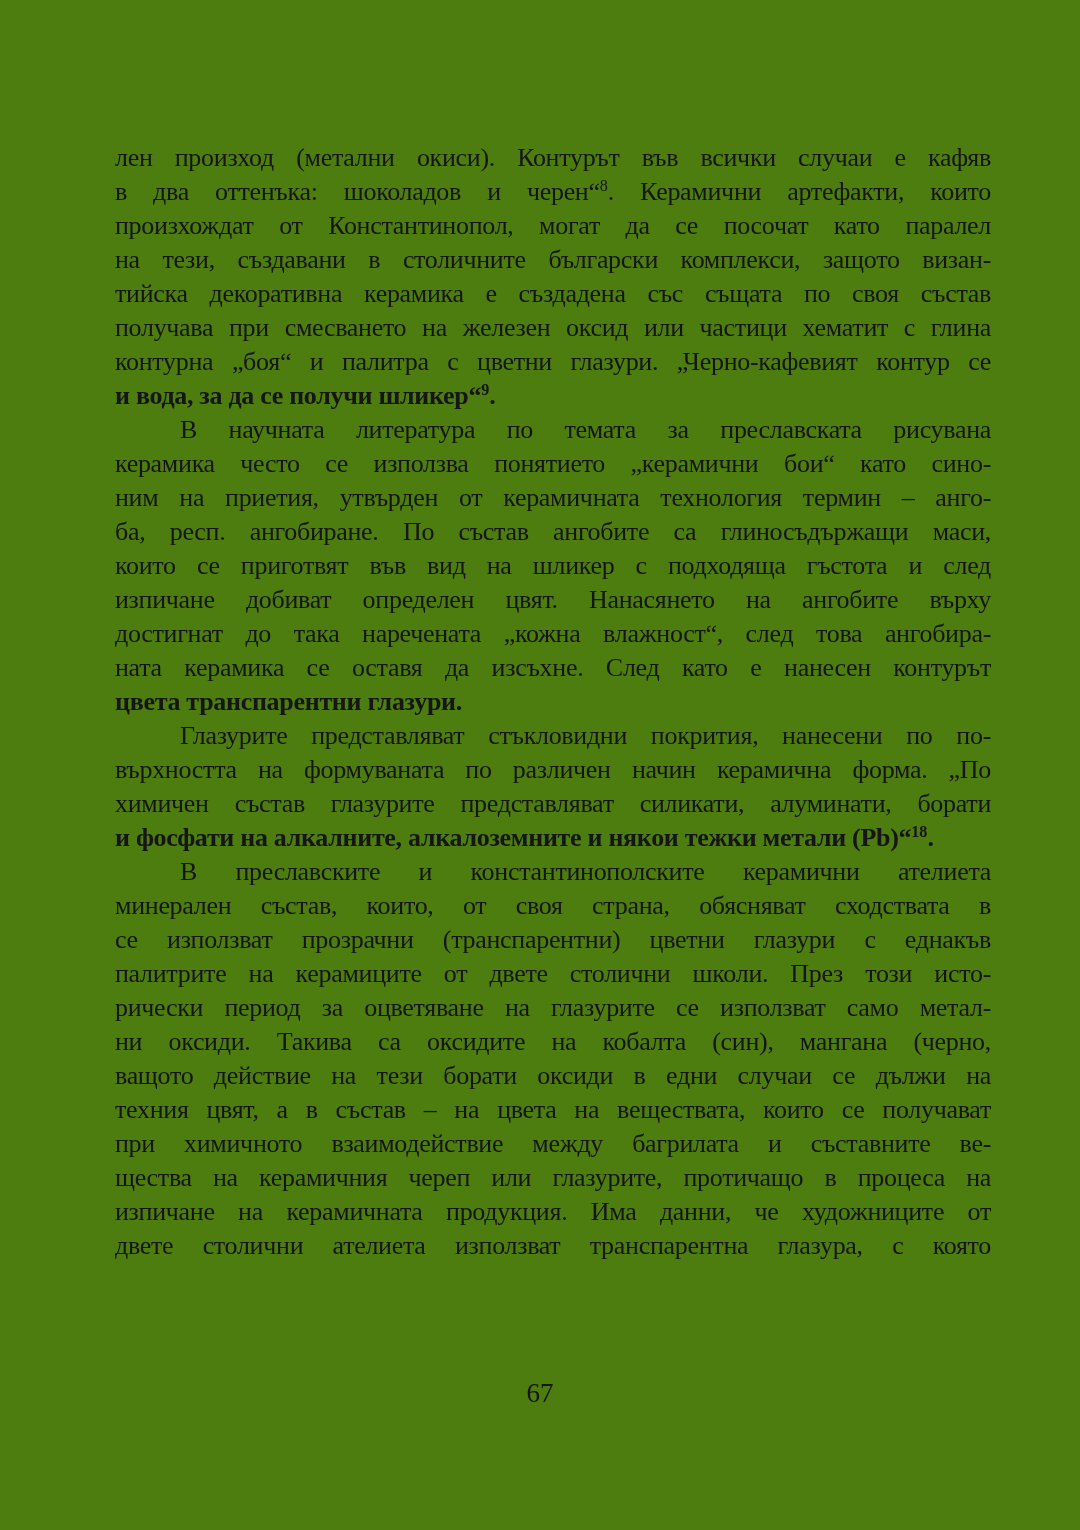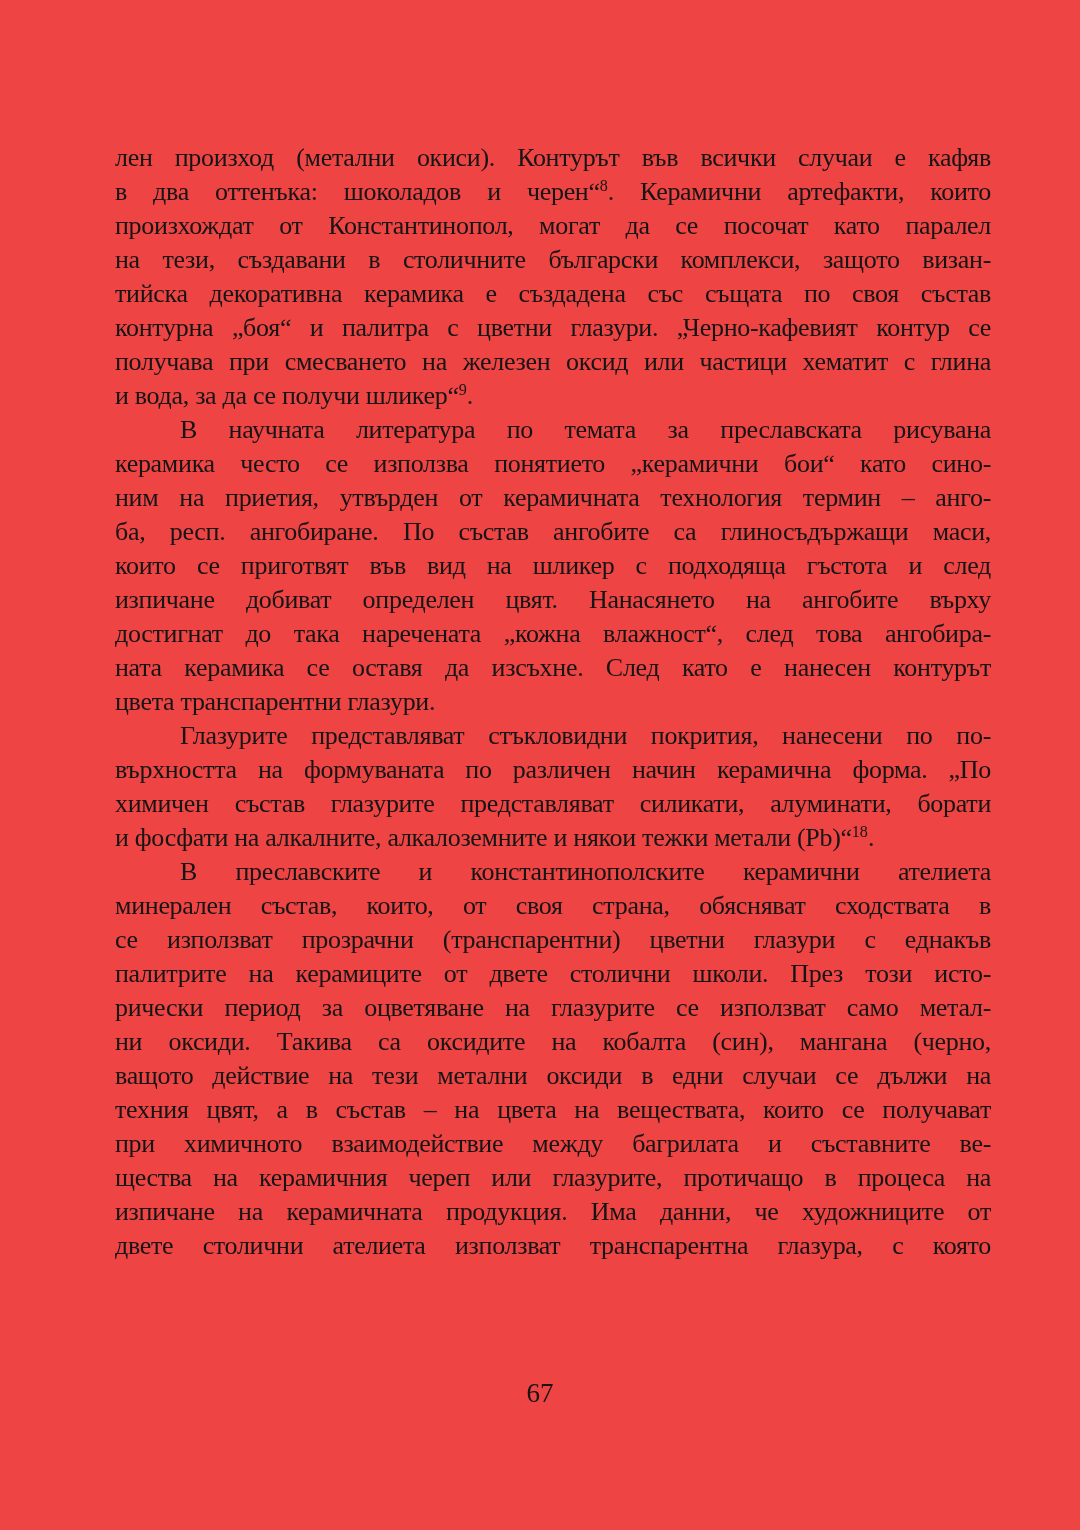--- a/index.html
+++ b/index.html
@@ -10,39 +10,40 @@
     width: 1080px;
     height: 1530px;
     background: #ffffff;
     position: relative;
     font-family: "Liberation Serif", "DejaVu Serif", serif;
     overflow: hidden;
   }
   .page {
     position: absolute;
     inset: 0;
-    background: #ef4444;
+    background: #4d7c0f;
   }
   .text-block {
     position: absolute;
     left: 115px;
     top: 141px;
     width: 876px;
     color: #151515;
     font-size: 26px;
     line-height: 34px;
     letter-spacing: -0.3px;
   }
   .line {
     text-align: justify;
     text-align-last: justify;
     white-space: normal;
   }
   .line.para-end {
     text-align-last: left;
+    font-weight: bold;
   }
   .line.indent {
     text-indent: 65px;
   }
   .line sup {
     font-size: 0.62em;
     line-height: 0;
     letter-spacing: 0;
     vertical-align: baseline;
     position: relative;
@@ -62,43 +63,43 @@
 </head>
 <body>
 
 <div class="page">
   <div class="text-block" id="text-block">
       <div class="line">лен произход (метални окиси). Контурът във всички случаи е кафяв</div>
       <div class="line">в два оттенъка: шоколадов и черен“<sup>8</sup>. Керамични артефакти, които</div>
       <div class="line">произхождат от Константинопол, могат да се посочат като паралел</div>
       <div class="line">на тези, създавани в столичните български комплекси, защото визан-</div>
       <div class="line">тийска декоративна керамика е създадена със същата по своя състав</div>
+      <div class="line">получава при смесването на железен оксид или частици хематит с глина</div>
       <div class="line">контурна „боя“ и палитра с цветни глазури. „Черно-кафевият контур се</div>
-      <div class="line">получава при смесването на железен оксид или частици хематит с глина</div>
       <div class="line para-end">и вода, за да се получи шликер“<sup>9</sup>.</div>
       <div class="line indent">В научната литература по темата за преславската рисувана</div>
       <div class="line">керамика често се използва понятието „керамични бои“ като сино-</div>
       <div class="line">ним на приетия, утвърден от керамичната технология термин – анго-</div>
       <div class="line">ба, респ. ангобиране. По състав ангобите са глиносъдържащи маси,</div>
       <div class="line">които се приготвят във вид на шликер с подходяща гъстота и след</div>
       <div class="line">изпичане добиват определен цвят. Нанасянето на ангобите върху</div>
       <div class="line">достигнат до така наречената „кожна влажност“, след това ангобира-</div>
       <div class="line">ната керамика се оставя да изсъхне. След като е нанесен контурът</div>
       <div class="line para-end">цвета транспарентни глазури.</div>
       <div class="line indent">Глазурите представляват стъкловидни покрития, нанесени по по-</div>
       <div class="line">върхността на формуваната по различен начин керамична форма. „По</div>
       <div class="line">химичен състав глазурите представляват силикати, алуминати, борати</div>
       <div class="line para-end">и фосфати на алкалните, алкалоземните и някои тежки метали (Pb)“<sup>18</sup>.</div>
       <div class="line indent">В преславските и константинополските керамични ателиета</div>
       <div class="line">минерален състав, които, от своя страна, обясняват сходствата в</div>
       <div class="line">се използват прозрачни (транспарентни) цветни глазури с еднакъв</div>
       <div class="line">палитрите на керамиците от двете столични школи. През този исто-</div>
       <div class="line">рически период за оцветяване на глазурите се използват само метал-</div>
       <div class="line">ни оксиди. Такива са оксидите на кобалта (син), мангана (черно,</div>
-      <div class="line">ващото действие на тези метални оксиди в едни случаи се дължи на</div>
+      <div class="line">ващото действие на тези борати оксиди в едни случаи се дължи на</div>
       <div class="line">техния цвят, а в състав – на цвета на веществата, които се получават</div>
       <div class="line">при химичното взаимодействие между багрилата и съставните ве-</div>
       <div class="line">щества на керамичния череп или глазурите, протичащо в процеса на</div>
       <div class="line">изпичане на керамичната продукция. Има данни, че художниците от</div>
       <div class="line">двете столични ателиета използват транспарентна глазура, с която</div>
     </div>
   <div class="page-number">67</div>
 </div>
 
 </body></html>

